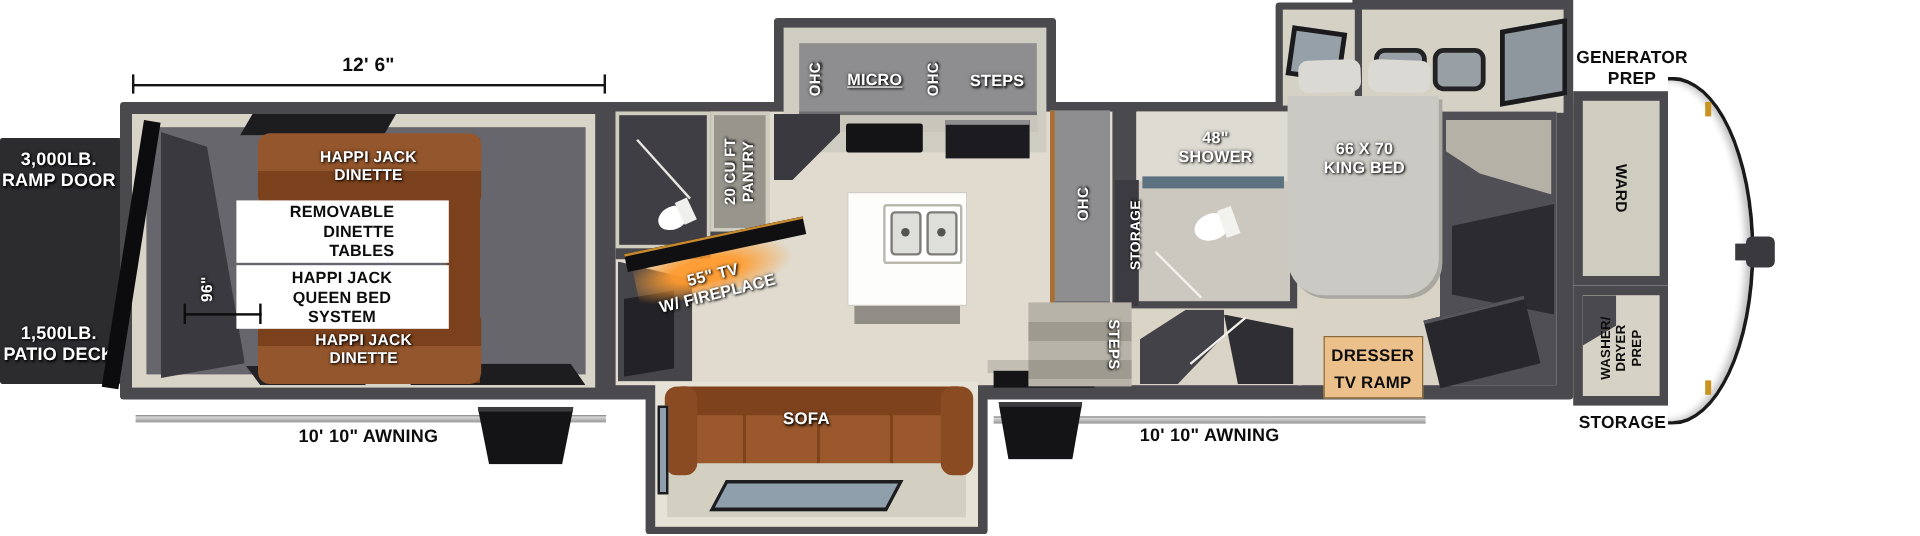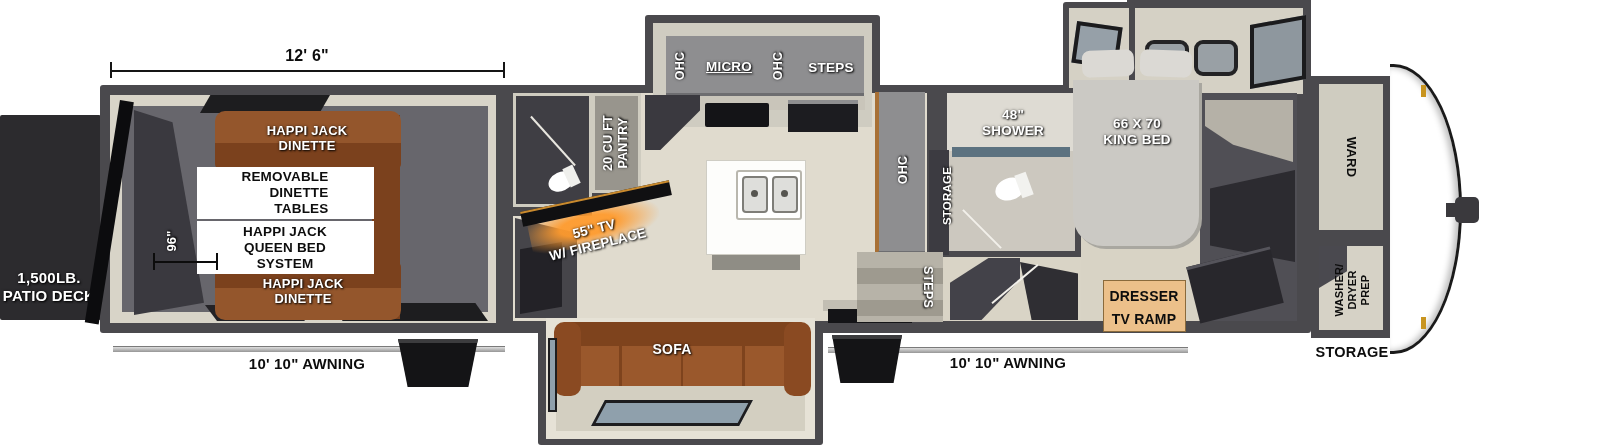--- a/index.html
+++ b/index.html
@@ -19,20 +19,22 @@
 <body>
 
 <div id="plan">
 
   <div class="lbl black" style="left:307px;top:56px;font-size:16px;">12' 6"</div>
   <div style="left:110px;top:70px;width:395px;height:2px;background:#151515;"></div>
   <div style="left:110px;top:62px;width:2px;height:16px;background:#151515;"></div>
   <div style="left:503px;top:62px;width:2px;height:16px;background:#151515;"></div>
 
   <div style="left:0;top:115px;width:101px;height:205px;background:#2c2b2e;border-radius:2px;"></div>
+  <div class="lbl white" style="left:49px;top:142px;font-size:15px;">3,000LB.
+RAMP DOOR</div>
   <div class="lbl white" style="left:49px;top:287px;font-size:15px;">1,500LB.
 PATIO DECK</div>
 
   <div class="wall" style="left:100px;top:85px;width:1211px;height:248px;border-radius:3px;"></div>
   <div class="wall" style="left:1127px;top:0;width:184px;height:100px;"></div>
   <div class="wall" style="left:1063px;top:2px;width:72px;height:92px;border-radius:3px;"></div>
   <div class="wall" style="left:645px;top:15px;width:235px;height:120px;border-radius:3px;"></div>
   <div class="wall" style="left:538px;top:312px;width:285px;height:133px;border-radius:3px;"></div>
 
   <div class="lining" style="left:110px;top:95px;width:386px;height:228px;"></div>
@@ -166,20 +168,22 @@
   <div class="lbl black rot-ccw" style="left:1352px;top:290px;font-size:11px;">WASHER/
 DRYER
 PREP</div>
 
   <div style="left:1390px;top:64px;width:72px;height:290px;background:#fff;border:3px solid #1a1a1a;border-left:none;border-radius:0 95% 95% 0 / 0 50% 50% 0;box-shadow:inset -4px 0 6px rgba(0,0,0,.25);"></div>
   <div style="left:1421px;top:85px;width:5px;height:12px;background:#c8941f;"></div>
   <div style="left:1421px;top:317px;width:5px;height:12px;background:#c8941f;"></div>
   <div style="left:1446px;top:203px;width:14px;height:14px;background:#3a393d;"></div>
   <div style="left:1455px;top:197px;width:24px;height:26px;background:#3a393d;border-radius:5px;"></div>
 
+  <div class="lbl black" style="left:1360px;top:58px;font-size:14.5px;">GENERATOR
+PREP</div>
   <div class="lbl black" style="left:1352px;top:353px;font-size:14.5px;">STORAGE</div>
 
   <div style="left:113px;top:346px;width:392px;height:6px;background:linear-gradient(180deg,#dedede,#969696);border-top:1px solid #7a7a7a;"></div>
   <div class="lbl black" style="left:307px;top:364px;font-size:15px;">10' 10" AWNING</div>
   <div style="left:828px;top:347px;width:360px;height:6px;background:linear-gradient(180deg,#dedede,#969696);border-top:1px solid #7a7a7a;"></div>
   <div class="lbl black" style="left:1008px;top:363px;font-size:15px;">10' 10" AWNING</div>
 
   <div style="left:398px;top:339px;width:80px;height:48px;background:#141416;clip-path:polygon(0 0,100% 0,88% 100%,12% 100%);border-top:4px solid #3c3c3e;"></div>
   <div style="left:832px;top:335px;width:70px;height:48px;background:#141416;clip-path:polygon(0 0,100% 0,88% 100%,12% 100%);border-top:4px solid #3c3c3e;"></div>
 

